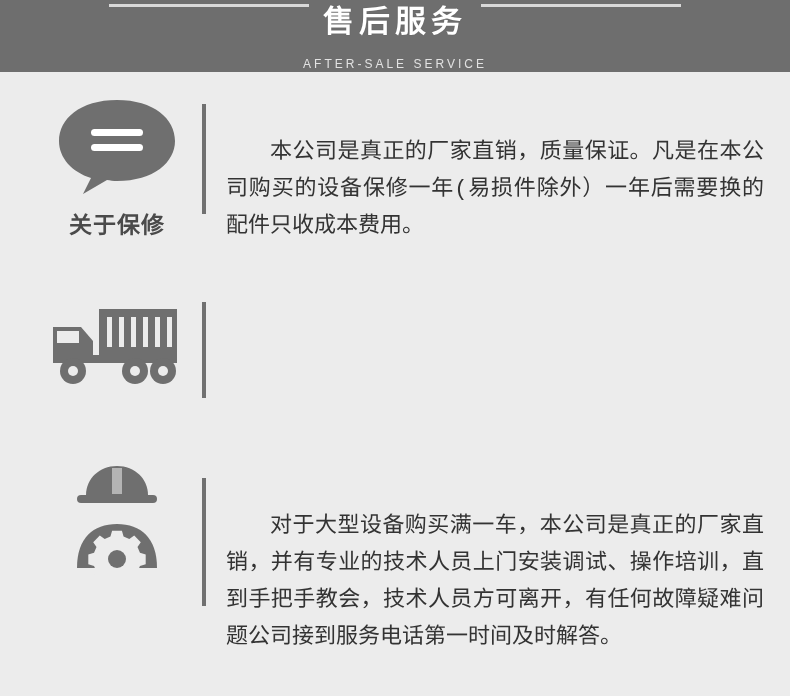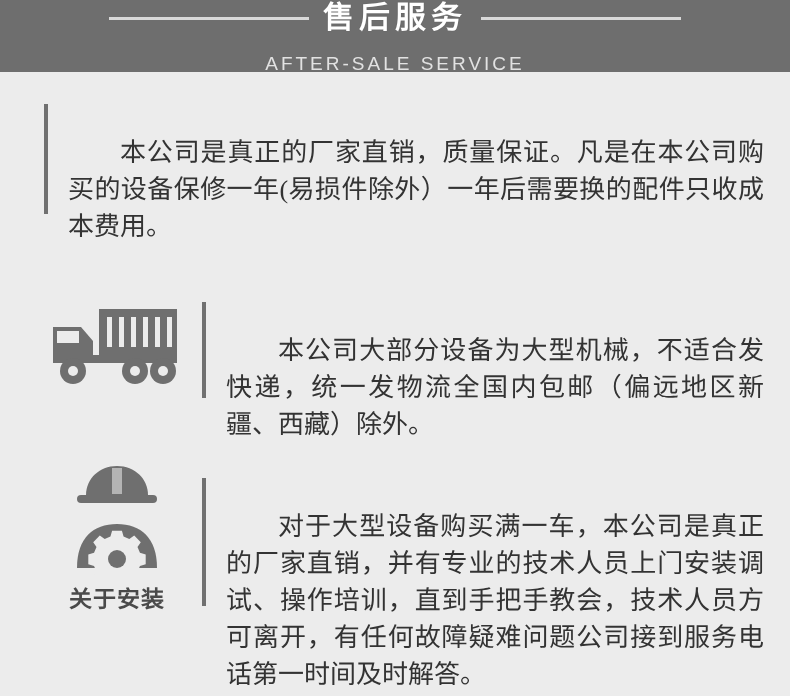--- a/index.html
+++ b/index.html
@@ -28,21 +28,20 @@
     height: 72px;
     background: #6e6e6e;
     display: flex;
     flex-direction: column;
     align-items: center;
     justify-content: center;
     overflow: hidden;
   }
   .header-title-row {
     display: flex;
-    align-items: center;
     justify-content: center;
     width: 100%;
     height: 36px;
     margin-top: 2px;
   }
   .header-rule {
     height: 0;
     border-top: 3px solid #d9d9d9;
     width: 200px;
     position: relative;
@@ -55,21 +54,21 @@
     font-size: 31px;
     font-weight: bold;
     color: #ffffff;
     letter-spacing: 5px;
     line-height: 36px;
     white-space: nowrap;
     text-shadow: 0 0 1px rgba(0,0,0,0.25);
   }
   .header-sub {
     margin-top: 18px;
-    font-size: 19px;
+    font-size: 12px;
     letter-spacing: 3px;
     color: #e2e2e2;
     font-family: "Liberation Sans", sans-serif;
     white-space: nowrap;
   }
 
   
   .content {
     position: relative;
     width: 790px;
@@ -122,26 +121,26 @@
   }
   .divider-warranty { height: 110px; }
   .divider-logistics { height: 96px; }
   .divider-install { height: 128px; }
 
   .text-col {
     flex: 1 1 auto;
     padding-top: 14px;
   }
   .para {
-    font-size: 26px;
+    font-size: 22px;
     line-height: 37px;
     color: #333333;
     text-indent: 2em;
     text-align: justify;
-    font-family: Liberation Serif, serif;
+    font-family: Liberation Mono, monospace;
     margin-top: 26px;
   }
 
   svg { display: block; }
 </style>
 </head>
 <body>
 
 <div class="page">
 
@@ -150,20 +149,30 @@
       <div class="header-rule left"></div>
       <div class="header-title">售后服务</div>
       <div class="header-rule right"></div>
     </div>
     <div class="header-sub">AFTER-SALE SERVICE</div>
   </div>
 
   <div class="content">
 
     <div class="row row-warranty">
+      <div class="icon-col">
+        <div class="icon-art">
+          <svg width="128" height="100" viewBox="0 0 128 100" aria-hidden="true">
+            <path d="M64 4 C27 4 6 23 6 45 C6 62 19 76 38 82 L30 98 L54 84 C57 84.5 60.5 85 64 85 C101 85 122 66 122 45 C122 23 101 4 64 4 Z" fill="#6f6f6f"></path>
+            <rect x="38" y="33" width="52" height="7" rx="3.5" fill="#ffffff"></rect>
+            <rect x="38" y="48" width="52" height="7" rx="3.5" fill="#ffffff"></rect>
+          </svg>
+        </div>
+        <div class="icon-label">关于保修</div>
+      </div>
       <div class="divider divider-warranty"></div>
       <div class="text-col">
         <p class="para">本公司是真正的厂家直销，质量保证。凡是在本公司购买的设备保修一年(易损件除外）一年后需要换的配件只收成本费用。</p>
       </div>
     </div>
 
     <div class="row row-logistics">
       <div class="icon-col">
         <div class="icon-art">
           <svg width="140" height="86" viewBox="0 0 140 86" aria-hidden="true">
@@ -186,23 +195,20 @@
             <circle cx="26" cy="70" r="13" fill="#6f6f6f"></circle>
             <circle cx="26" cy="70" r="5" fill="#ececec"></circle>
             <circle cx="88" cy="70" r="13" fill="#6f6f6f"></circle>
             <circle cx="88" cy="70" r="5" fill="#ececec"></circle>
             <circle cx="116" cy="70" r="13" fill="#6f6f6f"></circle>
             <circle cx="116" cy="70" r="5" fill="#ececec"></circle>
           </svg>
         </div>
       </div>
       <div class="divider divider-logistics"></div>
-      <div class="text-col">
-        <p class="para">本公司大部分设备为大型机械，不适合发快递，统一发物流全国内包邮（偏远地区新疆、西藏）除外。</p>
-      </div>
     </div>
 
     <div class="row row-install">
       <div class="icon-col">
         <div class="icon-art">
           <svg width="116" height="120" viewBox="0 0 116 120" aria-hidden="true">
 
             <path d="M58 6 C40 6 27 19 27 35 L89 35 C89 19 76 6 58 6 Z" fill="#6f6f6f"></path>
             <rect x="18" y="35" width="80" height="8" rx="4" fill="#6f6f6f"></rect>
             <rect x="53" y="8" width="10" height="26" fill="#ececec" opacity="0.55"></rect>
@@ -210,21 +216,20 @@
             <path d="M18 108 C18 78 34 64 58 64 C82 64 98 78 98 108 Z" fill="#6f6f6f"></path>
 
             <g transform="translate(58,92)">
               <path d="M -6 -26 L 6 -26 L 8 -19 L 15 -16 L 21 -20 L 29 -12 L 25 -6 L 28 1 L 35 3 L 35 15 L 28 17 L 25 24 L 29 30
                        L 21 38 L 15 34 L 8 37 L 6 44 L -6 44 L -8 37 L -15 34 L -21 38 L -29 30 L -25 24 L -28 17 L -35 15
                        L -35 3 L -28 1 L -25 -6 L -29 -12 L -21 -20 L -15 -16 L -8 -19 Z" fill="#ececec" transform="scale(0.82)"></path>
               <circle cx="0" cy="7" r="9" fill="#6f6f6f"></circle>
             </g>
           </svg>
         </div>
-        <div class="icon-label">关于安装</div>
       </div>
       <div class="divider divider-install"></div>
       <div class="text-col">
         <p class="para">对于大型设备购买满一车，本公司是真正的厂家直销，并有专业的技术人员上门安装调试、操作培训，直到手把手教会，技术人员方可离开，有任何故障疑难问题公司接到服务电话第一时间及时解答。</p>
       </div>
     </div>
 
   </div>
 </div>
 

